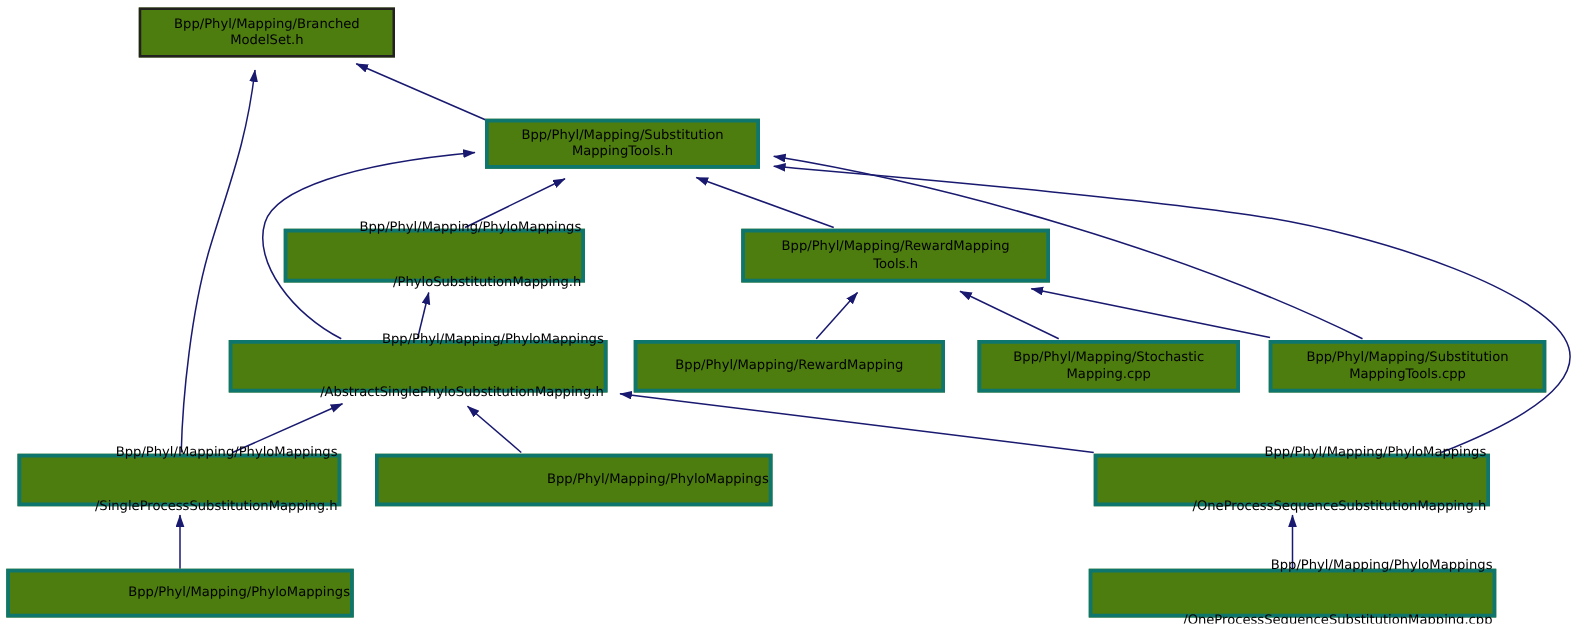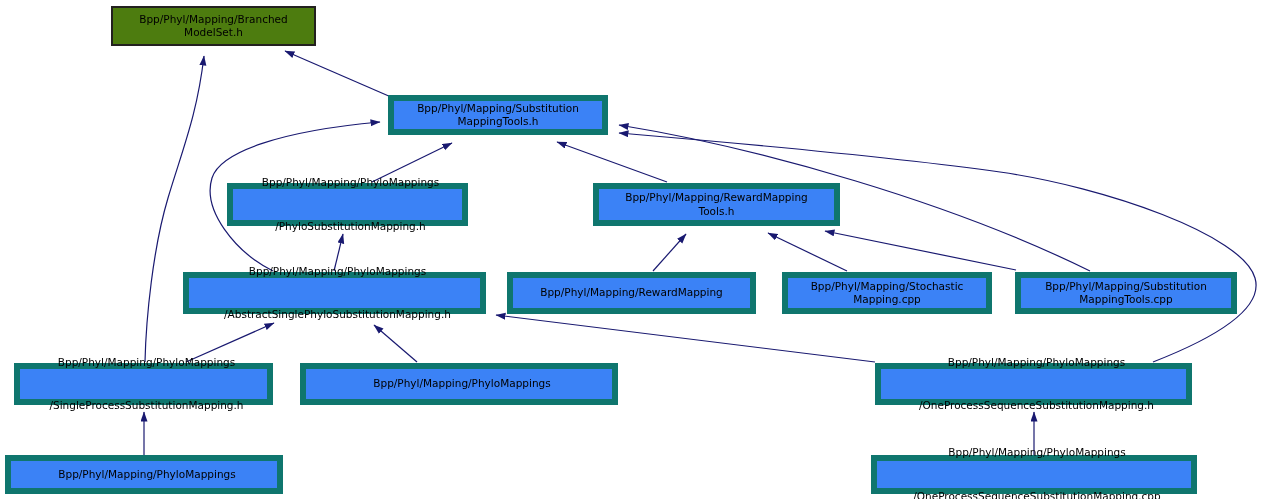--- a/index.html
+++ b/index.html
@@ -7,38 +7,38 @@
     position:relative;
     width:1265px;height:499px;
     background:#ffffff;
     font-family:"DejaVu Sans","Liberation Sans",sans-serif;
     overflow:hidden;
   }
   #edges{position:absolute;left:0;top:0;width:1265px;height:499px;}
   .node{
     position:absolute;
     box-sizing:border-box;
-    background:#3b82f6;
-    border:6px solid #0f766e;
+    background:#4d7c0f;
+    border:3px solid #0f766e;
     color:#000000;
     font-size:10.5px;
     line-height:13.5px;
     display:flex;
     flex-direction:column;
     justify-content:center;
     text-align:center;
     white-space:nowrap;
     cursor:pointer;
   }
   .node.root{
     background:#4d7c0f;
     border:2px solid #23211f;
   }
   .node.leftalign{
-    text-align:center;
+    text-align:right;
     padding-left:6px;
     gap:30px;
   }
   
   #n-branchedmodelset-h      {left:111px; top:6px;   width:205px; height:40px;}
   #n-substmappingtools-h     {left:388px; top:95px;  width:220px; height:40px;}
   #n-phylosubstmapping-h     {left:227px; top:183px; width:241px; height:43px;}
   #n-rewardmappingtools-h    {left:593px; top:183px; width:247px; height:43px;}
   #n-abstractsingle-h        {left:183px; top:272px; width:303px; height:42px;}
   #n-rewardmappingtools-cpp  {left:507px; top:272px; width:249px; height:42px;}

